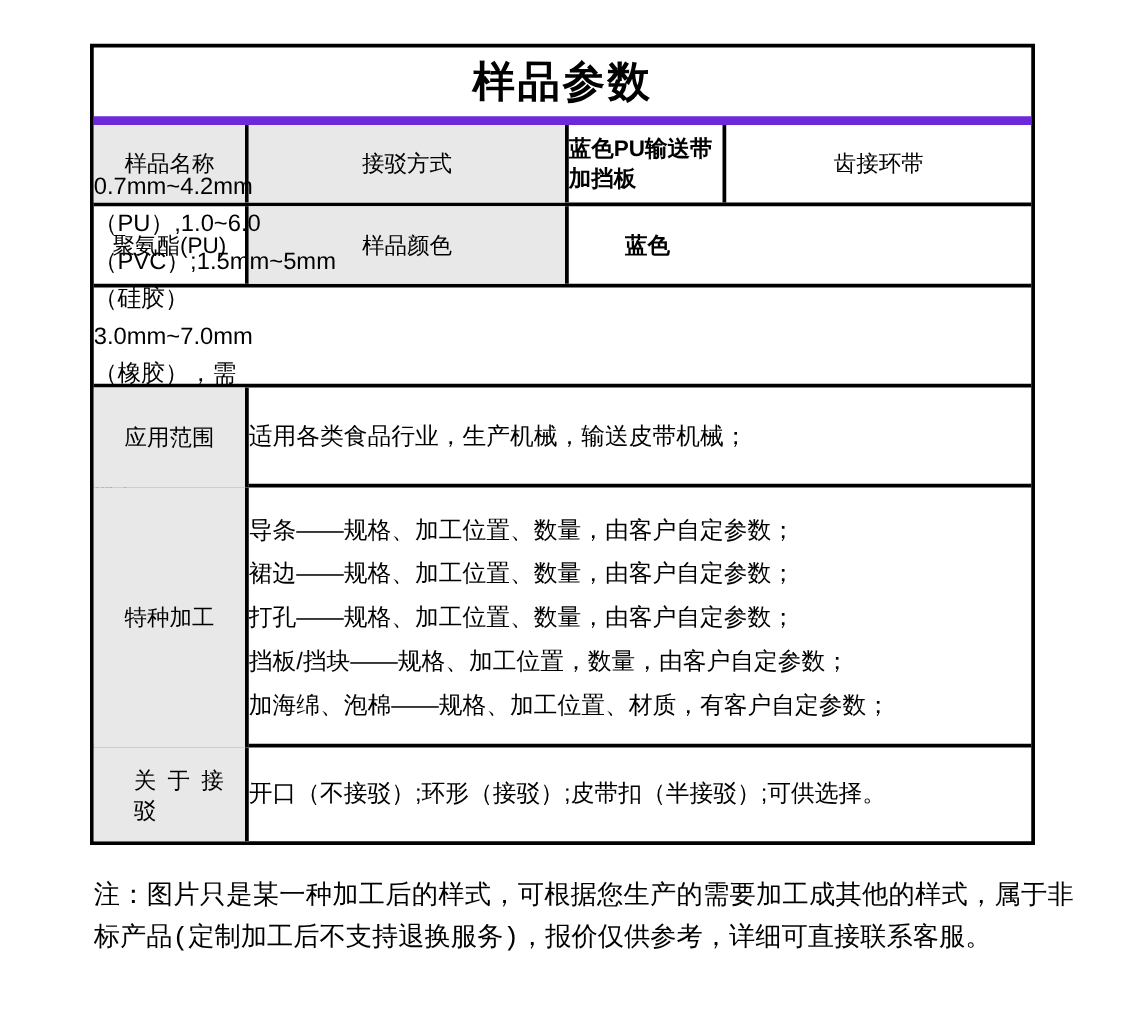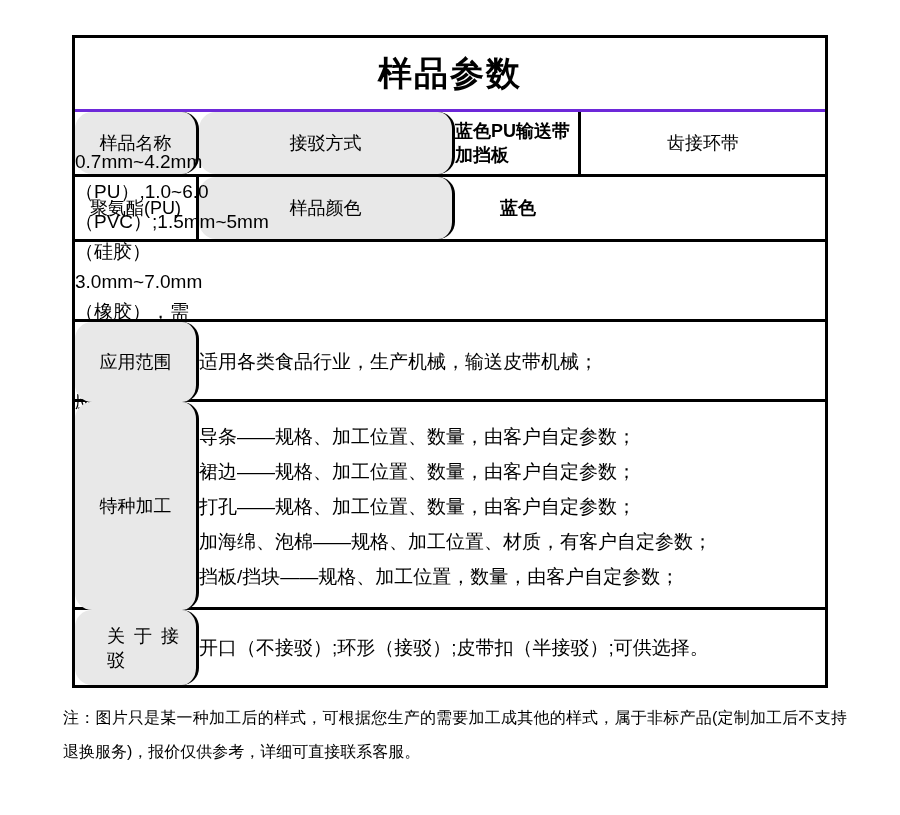--- a/index.html
+++ b/index.html
@@ -13,59 +13,59 @@
   }
   .sheet { position:relative; width:900px; height:815px; background:#fff; }
 
   .spec-table {
     position:absolute; left:72px; top:35px; width:756px;
     border:3px solid #000;
     background:#fff;
   }
 
   .title-row {
-    height:74px;
-    border-bottom:3px solid #6d28d9;
+    height:62px;
+    border-bottom:7px solid #6d28d9;
     display:flex; align-items:center; justify-content:center;
     font-size:34px; font-weight:bold; letter-spacing:2px;
   }
 
   .grid4 { display:grid; grid-template-columns:124px 256px 126px 1fr; height:65px; border-bottom:3px solid #000; }
   .grid2 { display:grid; grid-template-columns:124px 1fr; border-bottom:3px solid #000; }
   .grid2.last { border-bottom:none; }
 
   .grid4 > div, .grid2 > div { border-right:3px solid #000; }
   .grid4 > div:last-child, .grid2 > div:last-child { border-right:none; }
 
   .cell { display:flex; align-items:center; }
   .lbl {
     background:#e8e8e8;
     justify-content:center;
     font-size:18px;
-    border-radius:17px;
   }
   .val { justify-content:center; font-size:18px; }
   .bold { font-weight:bold; }
 
   .content {
     font-size:19px;
     display:flex; flex-direction:column; justify-content:center; align-items:flex-start;
   }
   .h80 { height:80px; }
   .h208 { height:208px; }
   .h75 { height:75px; }
   .line30 { line-height:30px; }
   .line35 { line-height:35px; }
 
   .spread { letter-spacing:9px; margin-right:-9px;margin-left:32px; }
 
   .note {
-    position:absolute; left:63px; top:701px; width:784px;
-    font-size:16px; line-height:34px;
+    position:absolute; left:75px; top:701px; width:784px;
+    font-size:21px; line-height:34px;
     text-align:justify;
+    font-family:Liberation Mono, monospace;
   }
 </style>
 </head>
 <body>
 
 <div class="sheet">
 
   <div class="spec-table">
 
     <div class="title-row">样品参数</div>
@@ -96,22 +96,22 @@
         <div class="line30">适用各类食品行业，生产机械，输送皮带机械；</div>
       </div>
     </div>
 
     <div class="grid2 h208">
       <div class="cell lbl h208">特种加工</div>
       <div class="content h208">
         <div class="line35">导条——规格、加工位置、数量，由客户自定参数；</div>
         <div class="line35">裙边——规格、加工位置、数量，由客户自定参数；</div>
         <div class="line35">打孔——规格、加工位置、数量，由客户自定参数；</div>
+        <div class="line35">挡板/挡块——规格、加工位置，数量，由客户自定参数；</div>
         <div class="line35">加海绵、泡棉——规格、加工位置、材质，有客户自定参数；</div>
-        <div class="line35">挡板/挡块——规格、加工位置，数量，由客户自定参数；</div>
       </div>
     </div>
 
     <div class="grid2 h75 last">
       <div class="cell lbl h75">
         <span class="spread">关于接驳</span>
       </div>
       <div class="content h75">
         <div class="line30">开口（不接驳）;环形（接驳）;皮带扣（半接驳）;可供选择。</div>
       </div>

